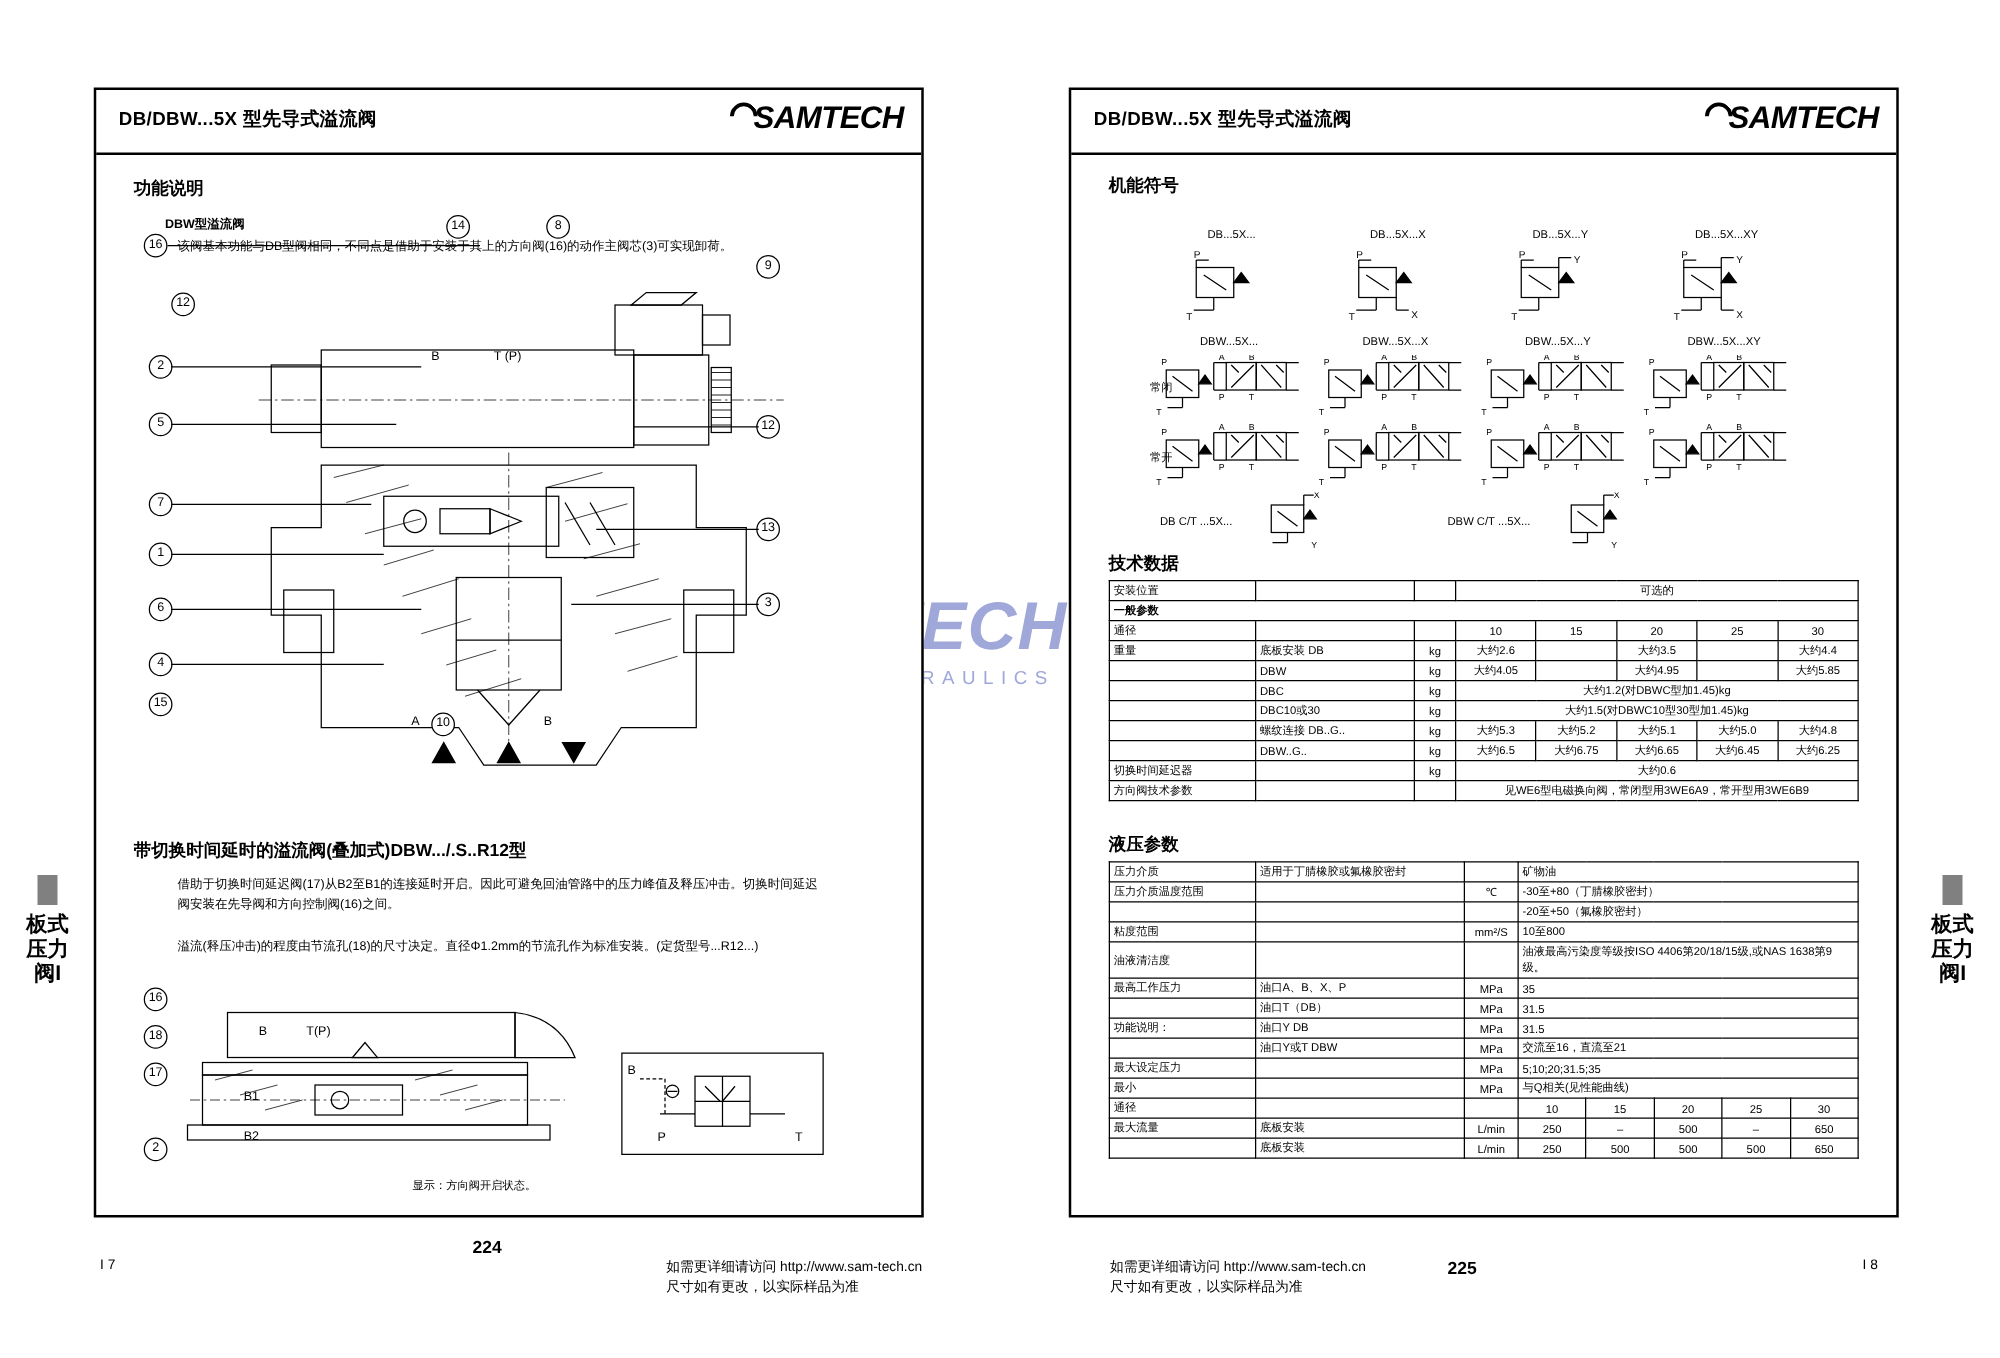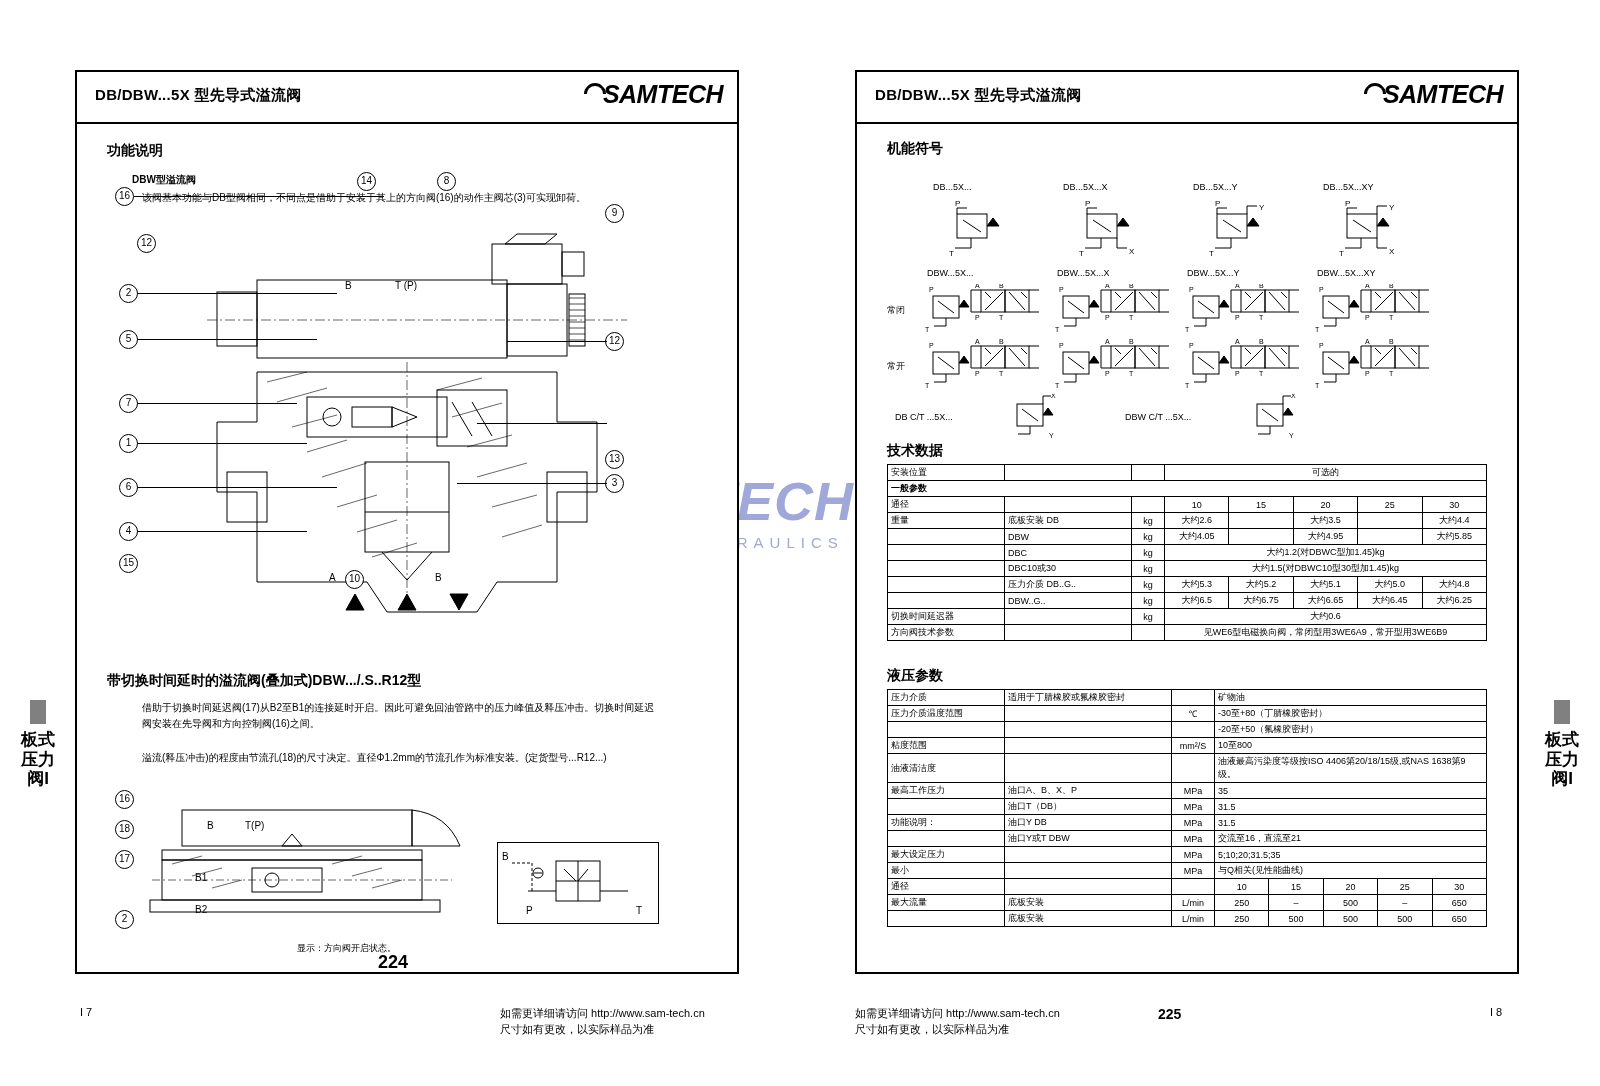--- a/index.html
+++ b/index.html
@@ -6,21 +6,21 @@
   body{width:1600px;height:1086px;font-family:"Liberation Sans",sans-serif;color:#000;position:relative;overflow:hidden;}
   .page{position:absolute;top:70px;border:2px solid #000;background:#fff;}
   #page-left{left:75px;width:660px;height:900px;}
   #page-right{left:855px;width:660px;height:900px;}
   .hdr{position:relative;height:50px;border-bottom:2px solid #000;}
   .hdr-title{position:absolute;left:18px;top:14px;font-size:15px;font-weight:bold;letter-spacing:.3px;}
   .logo{position:absolute;right:14px;top:8px;font-size:25px;font-weight:bold;font-style:italic;letter-spacing:-.5px;}
   .logo .arc{display:inline-block;width:16px;height:16px;border:3px solid #000;border-radius:50%;border-bottom-color:transparent;border-right-color:transparent;transform:rotate(45deg);vertical-align:-2px;margin-right:-3px;}
   .sec-title{font-size:14px;font-weight:bold;}
   .body-txt{font-size:10px;line-height:1.55;}
-  .tiny{font-size:9px;}
+  .tiny{font-size:9px;margin-left:33px;}
   .sidetab{position:absolute;left:18px;width:40px;background:#fff;text-align:center;}
   .sidetab .bar{width:16px;height:24px;background:#808080;margin:0 auto 6px;}
   .sidetab .t{font-size:17px;font-weight:bold;line-height:1.15;}
   .sidetab-r{left:auto;right:18px;}
   .foot{position:absolute;font-size:11px;}
   
   .wm{position:absolute;pointer-events:none;user-select:none;}
   .wm-big{left:580px;top:470px;text-align:center;}
   .wm-big .w1{font-size:54px;font-weight:bold;font-style:italic;color:#9fa8d8;letter-spacing:1px;}
   .wm-big .w2{font-size:15px;color:#9fa8d8;letter-spacing:6px;margin-top:2px;}
@@ -112,21 +112,21 @@
   <div class="callout" style="left:42px;top:258px;">5</div>
   <div class="callout" style="left:42px;top:322px;">7</div>
   <div class="callout" style="left:42px;top:362px;">1</div>
   <div class="callout" style="left:42px;top:406px;">6</div>
   <div class="callout" style="left:42px;top:450px;">4</div>
   <div class="callout" style="left:42px;top:482px;">15</div>
   <div class="callout" style="left:280px;top:100px;">14</div>
   <div class="callout" style="left:360px;top:100px;">8</div>
   <div class="callout" style="left:528px;top:132px;">9</div>
   <div class="callout" style="left:528px;top:260px;">12</div>
-  <div class="callout" style="left:528px;top:342px;margin-top:36px;">13</div>
+  <div class="callout" style="left:528px;top:342px;">13</div>
   <div class="callout" style="left:528px;top:402px;">3</div>
   <div class="callout" style="left:268px;top:498px;">10</div>
 
   <div class="lbl" style="left:268px;top:208px;">B</div>
   <div class="lbl" style="left:318px;top:208px;">T (P)</div>
   <div class="lbl" style="left:252px;top:500px;">A</div>
   <div class="lbl" style="left:358px;top:500px;">B</div>
 
   <div class="ln" style="left:57px;top:124px;width:250px;"></div>
   <div class="ln" style="left:60px;top:221px;width:200px;"></div>
@@ -364,21 +364,21 @@
           <td class="c" colspan="5">大约1.2(对DBWC型加1.45)kg</td>
         </tr>
         <tr>
           <td style="width:110px"></td>
           <td style="width:120px">DBC10或30</td>
           <td class="c" style="width:26px">kg</td>
           <td class="c" colspan="5">大约1.5(对DBWC10型30型加1.45)kg</td>
         </tr>
         <tr>
           <td style="width:110px"></td>
-          <td style="width:120px">压力介质 DB..G..</td>
+          <td style="width:120px">螺纹连接 DB..G..</td>
           <td class="c" style="width:26px">kg</td>
           <td class="c">大约5.3</td>
           <td class="c">大约5.2</td>
           <td class="c">大约5.1</td>
           <td class="c">大约5.0</td>
           <td class="c">大约4.8</td>
         </tr>
         <tr>
           <td style="width:110px"></td>
           <td style="width:120px">DBW..G..</td>
@@ -510,20 +510,20 @@
 <div class="sidetab" style="top:700px;">
   <div class="bar"></div>
   <div class="t">板式压力阀I</div>
 </div>
 <div class="sidetab sidetab-r" style="top:700px;">
   <div class="bar"></div>
   <div class="t">板式压力阀I</div>
 </div>
 
 <div class="foot" style="left:80px;top:1006px;">I 7</div>
-<div class="foot b" style="left:378px;top:952px;font-size:18px;">224</div>
+<div class="foot b" style="left:378px;top:989px;font-size:14px;">224</div>
 <div class="foot tiny" style="left:500px;top:1006px;">如需更详细请访问 http://www.sam-tech.cn</div>
 <div class="foot tiny" style="left:500px;top:1022px;">尺寸如有更改，以实际样品为准</div>
 
 <div class="foot tiny" style="left:855px;top:1006px;">如需更详细请访问 http://www.sam-tech.cn</div>
 <div class="foot tiny" style="left:855px;top:1022px;">尺寸如有更改，以实际样品为准</div>
 <div class="foot b" style="left:1158px;top:1006px;font-size:14px;">225</div>
 <div class="foot" style="left:1490px;top:1006px;">I 8</div>
 
 </body></html>

